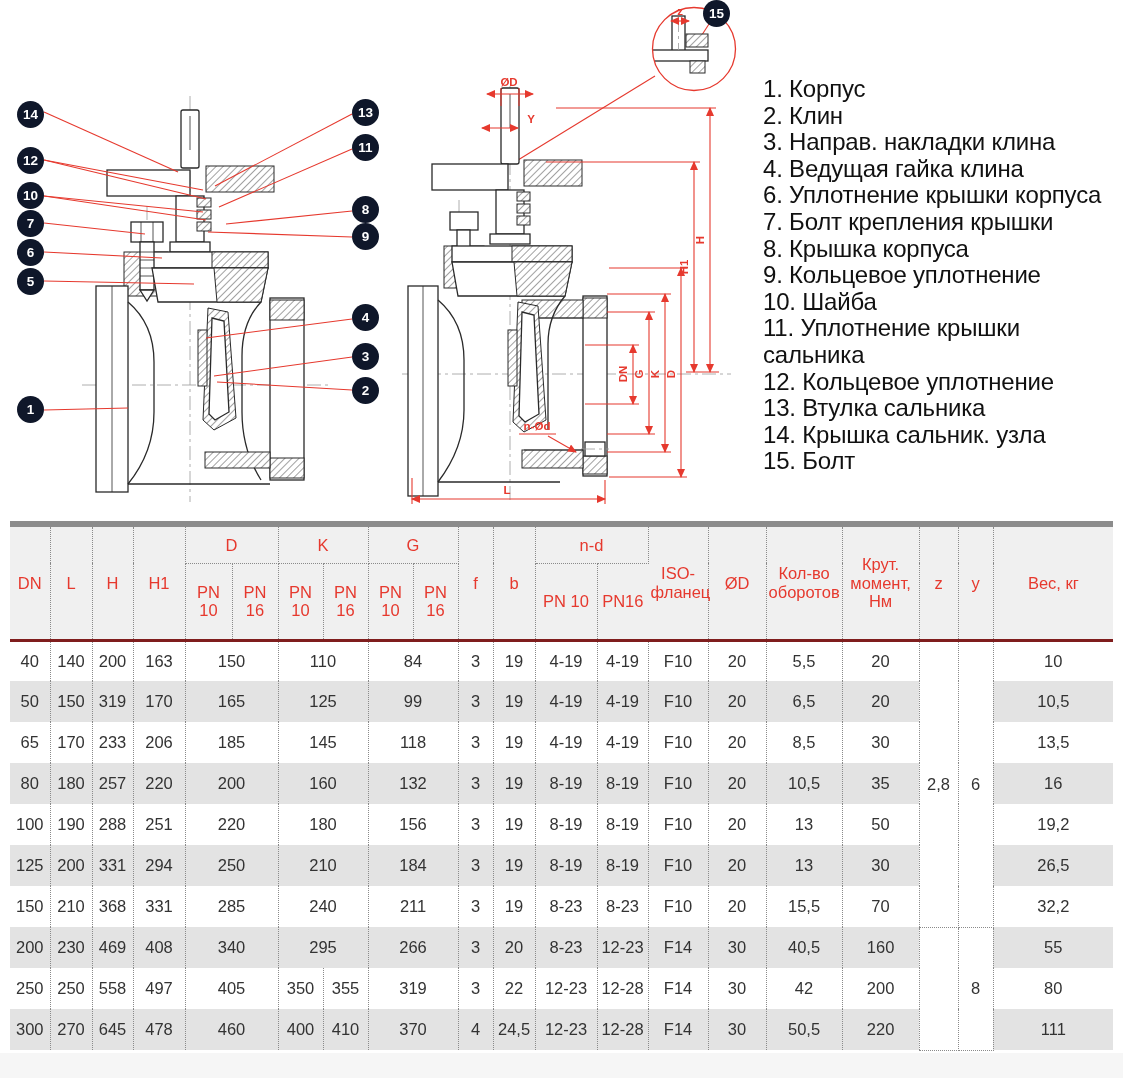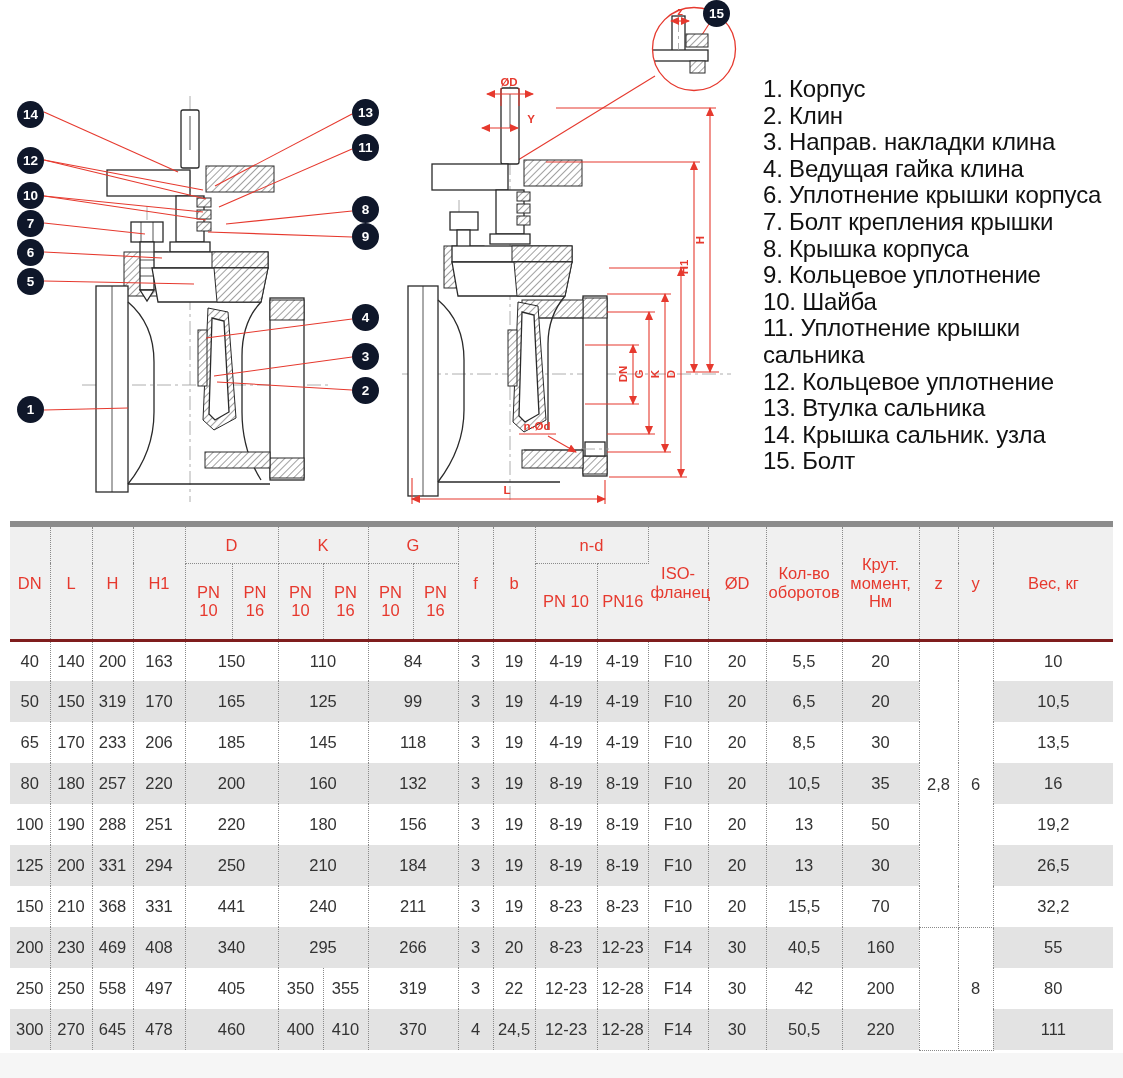--- a/index.html
+++ b/index.html
@@ -417,21 +417,21 @@
         <td>20</td>
         <td>13</td>
         <td>30</td>
         <td>26,5</td>
       </tr>
       <tr>
         <td>150</td>
         <td>210</td>
         <td>368</td>
         <td>331</td>
-        <td colspan="2">441</td>
+        <td colspan="2">285</td>
         <td colspan="2">240</td>
         <td colspan="2">211</td>
         <td>3</td>
         <td>19</td>
         <td>8-23</td>
         <td>8-23</td>
         <td>F10</td>
         <td>20</td>
         <td>15,5</td>
         <td>70</td>

